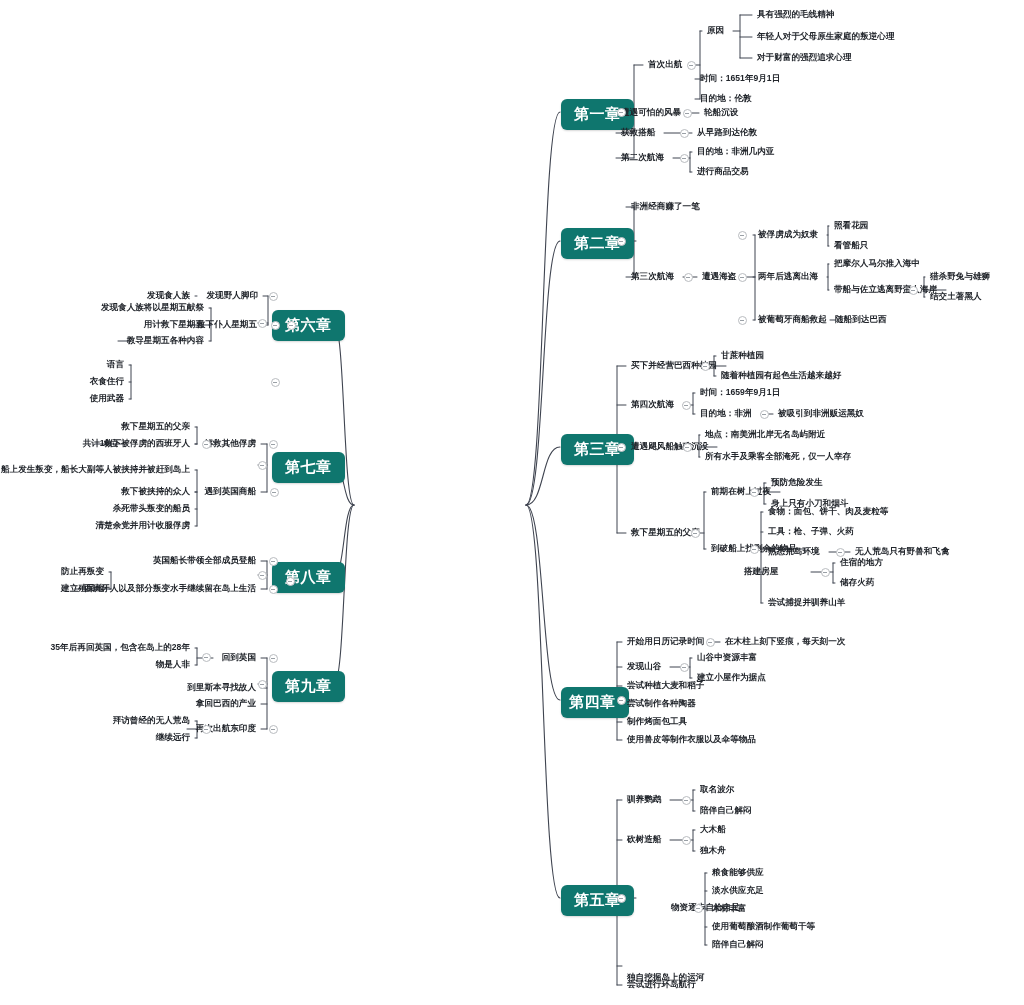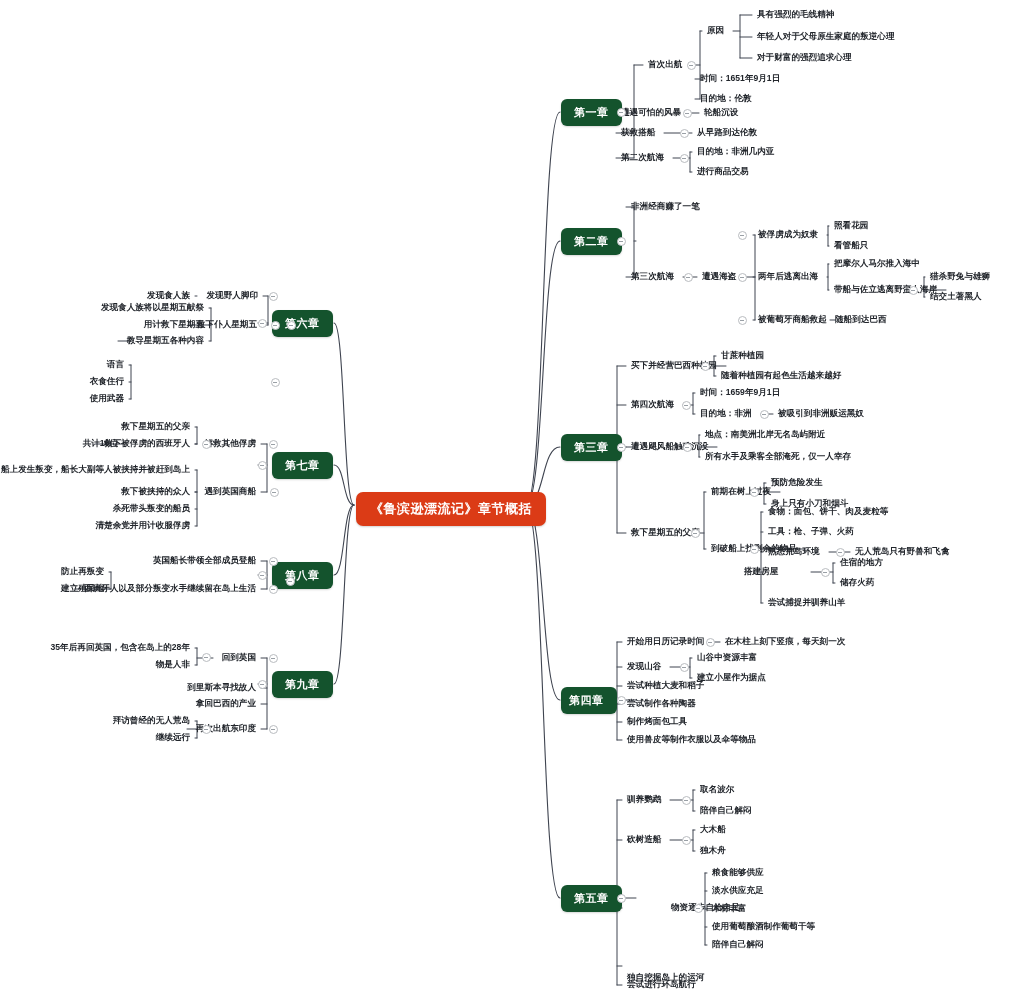--- a/index.html
+++ b/index.html
@@ -21,24 +21,24 @@
     font-size:13px;
     font-weight:bold;
     letter-spacing:.5px;
     padding:8px 14px;
     white-space:nowrap;
     box-shadow:0 1px 2px rgba(0,0,0,.18);
   }
   
   .chapter-node{
     position:absolute;
-    background:#14532d;
+    background:#0f766e;
     color:#ffffff;
     border-radius:6px;
-    font-size:11px;
+    font-size:15px;
     font-weight:bold;
     letter-spacing:.5px;
     padding:6px 13px;
     white-space:nowrap;
     box-shadow:0 1px 2px rgba(0,0,0,.16);
   }
   
   .tnode{
     position:absolute;
     font-size:8.6px;
@@ -250,21 +250,20 @@
       <path d="M213 658 H197" fill="none" stroke="#3f4450" stroke-width="1" stroke-linecap="round"></path>
       <path d="M197 648 V665" fill="none" stroke="#3f4450" stroke-width="1" stroke-linecap="round"></path>
       <path d="M197 648 H195" fill="none" stroke="#3f4450" stroke-width="1" stroke-linecap="round"></path>
       <path d="M197 665 H195" fill="none" stroke="#3f4450" stroke-width="1" stroke-linecap="round"></path>
       <path d="M187 729 H197" fill="none" stroke="#3f4450" stroke-width="1" stroke-linecap="round"></path>
       <path d="M197 721 V738" fill="none" stroke="#3f4450" stroke-width="1" stroke-linecap="round"></path>
       <path d="M197 721 H195" fill="none" stroke="#3f4450" stroke-width="1" stroke-linecap="round"></path>
       <path d="M197 738 H195" fill="none" stroke="#3f4450" stroke-width="1" stroke-linecap="round"></path>
     </svg>
 
-  <div class="root-node" id="root-node" style="left: 356px; top: 492px;">《鲁滨逊漂流记》章节概括</div>
 
 <div class="chapter-node" style="left: 561px; top: 98.5px;">第一章</div>
     <div class="chapter-node" style="left: 561px; top: 227.5px;">第二章</div>
     <div class="chapter-node" style="left: 561px; top: 433.5px;">第三章</div>
     <div class="chapter-node" style="left: 561px; top: 686.5px; padding-left: 8px;">第四章</div>
     <div class="chapter-node" style="left: 561px; top: 884.5px;">第五章</div>
     <div class="chapter-node" style="left: 272px; top: 309.5px;">第六章</div>
     <div class="chapter-node" style="left: 272px; top: 451.5px;">第七章</div>
     <div class="chapter-node" style="left: 272px; top: 561.5px;">第八章</div>
     <div class="chapter-node" style="left: 272px; top: 670.5px;">第九章</div>

